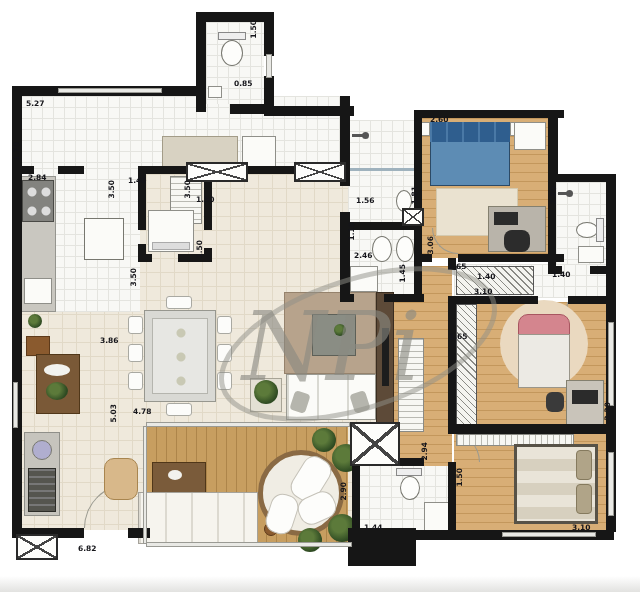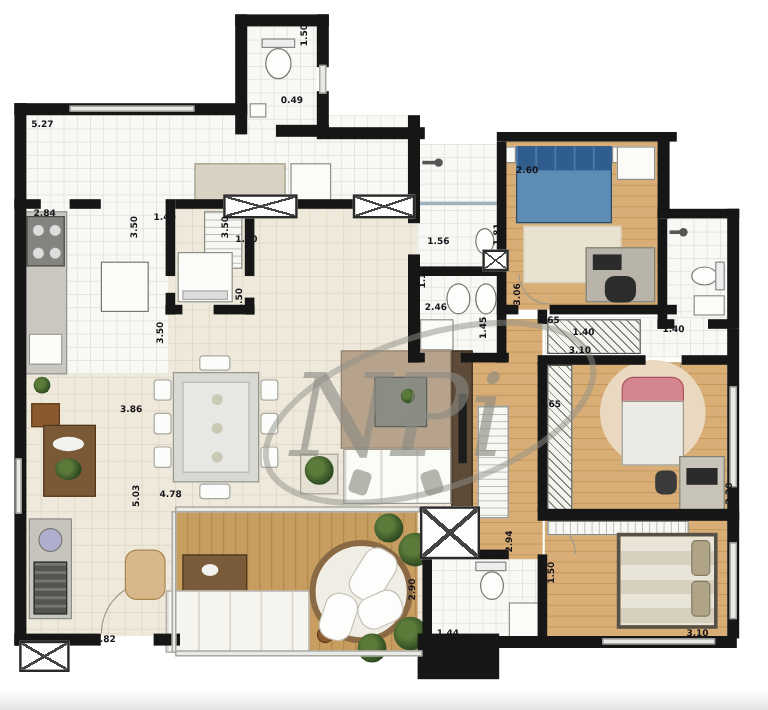--- a/index.html
+++ b/index.html
@@ -244,39 +244,39 @@
 
   <svg id="watermark" viewBox="0 0 310 215" xmlns="http://www.w3.org/2000/svg">
     <ellipse cx="158" cy="106" rx="142" ry="64" fill="none" stroke="#8f8f88" stroke-width="5" opacity="0.5" transform="rotate(-18 158 106)"></ellipse>
     <text x="42" y="142" font-family="DejaVu Serif, serif" font-style="italic" font-size="96" fill="#8a8a82" opacity="0.62">NPi</text>
   </svg>
 
   <div id="labels">
       <span class="dim" style="left: 26px; top: 100px;">5.27</span>
       <span class="dim v" style="left: 13px; top: 142px;">1.70</span>
       <span class="dim v" style="left: 250px; top: 20px;">1.50</span>
-      <span class="dim" style="left: 234px; top: 80px;">0.49</span>
+      <span class="dim" style="left: 234px; top: 80px;">0.85</span>
       <span class="dim" style="left: 28px; top: 174px;">2.84</span>
       <span class="dim v" style="left: 108px; top: 180px;">3.50</span>
       <span class="dim" style="left: 128px; top: 177px;">1.40</span>
       <span class="dim v" style="left: 184px; top: 180px;">3.50</span>
       <span class="dim" style="left: 196px; top: 196px;">1.50</span>
       <span class="dim v" style="left: 196px; top: 240px;">1.50</span>
       <span class="dim v" style="left: 130px; top: 268px;">3.50</span>
       <span class="dim" style="left: 100px; top: 337px;">3.86</span>
       <span class="dim" style="left: 133px; top: 408px;">4.78</span>
       <span class="dim v" style="left: 110px; top: 404px;">5.03</span>
-      <span class="dim" style="left: 78px; top: 529px;">6.82</span>
+      <span class="dim" style="left: 78px; top: 545px;">6.82</span>
       <span class="dim" style="left: 356px; top: 197px;">1.56</span>
       <span class="dim v" style="left: 411px; top: 186px;">1.81</span>
       <span class="dim v" style="left: 348px; top: 222px;">1.10</span>
       <span class="dim" style="left: 354px; top: 252px;">2.46</span>
       <span class="dim v" style="left: 399px; top: 264px;">1.45</span>
       <span class="dim v" style="left: 427px; top: 236px;">3.06</span>
-      <span class="dim" style="left: 430px; top: 138px;">2.60</span>
+      <span class="dim" style="left: 430px; top: 116px;">2.60</span>
       <span class="dim v" style="left: 550px; top: 186px;">2.20</span>
       <span class="dim" style="left: 552px; top: 271px;">1.40</span>
       <span class="dim" style="left: 448px; top: 263px;">1.65</span>
       <span class="dim" style="left: 477px; top: 273px;">1.40</span>
       <span class="dim" style="left: 474px; top: 288px;">3.10</span>
       <span class="dim" style="left: 449px; top: 333px;">1.65</span>
       <span class="dim v" style="left: 340px; top: 482px;">2.90</span>
       <span class="dim" style="left: 364px; top: 524px;">1.44</span>
       <span class="dim v" style="left: 421px; top: 442px;">2.94</span>
       <span class="dim v" style="left: 456px; top: 468px;">1.50</span>

